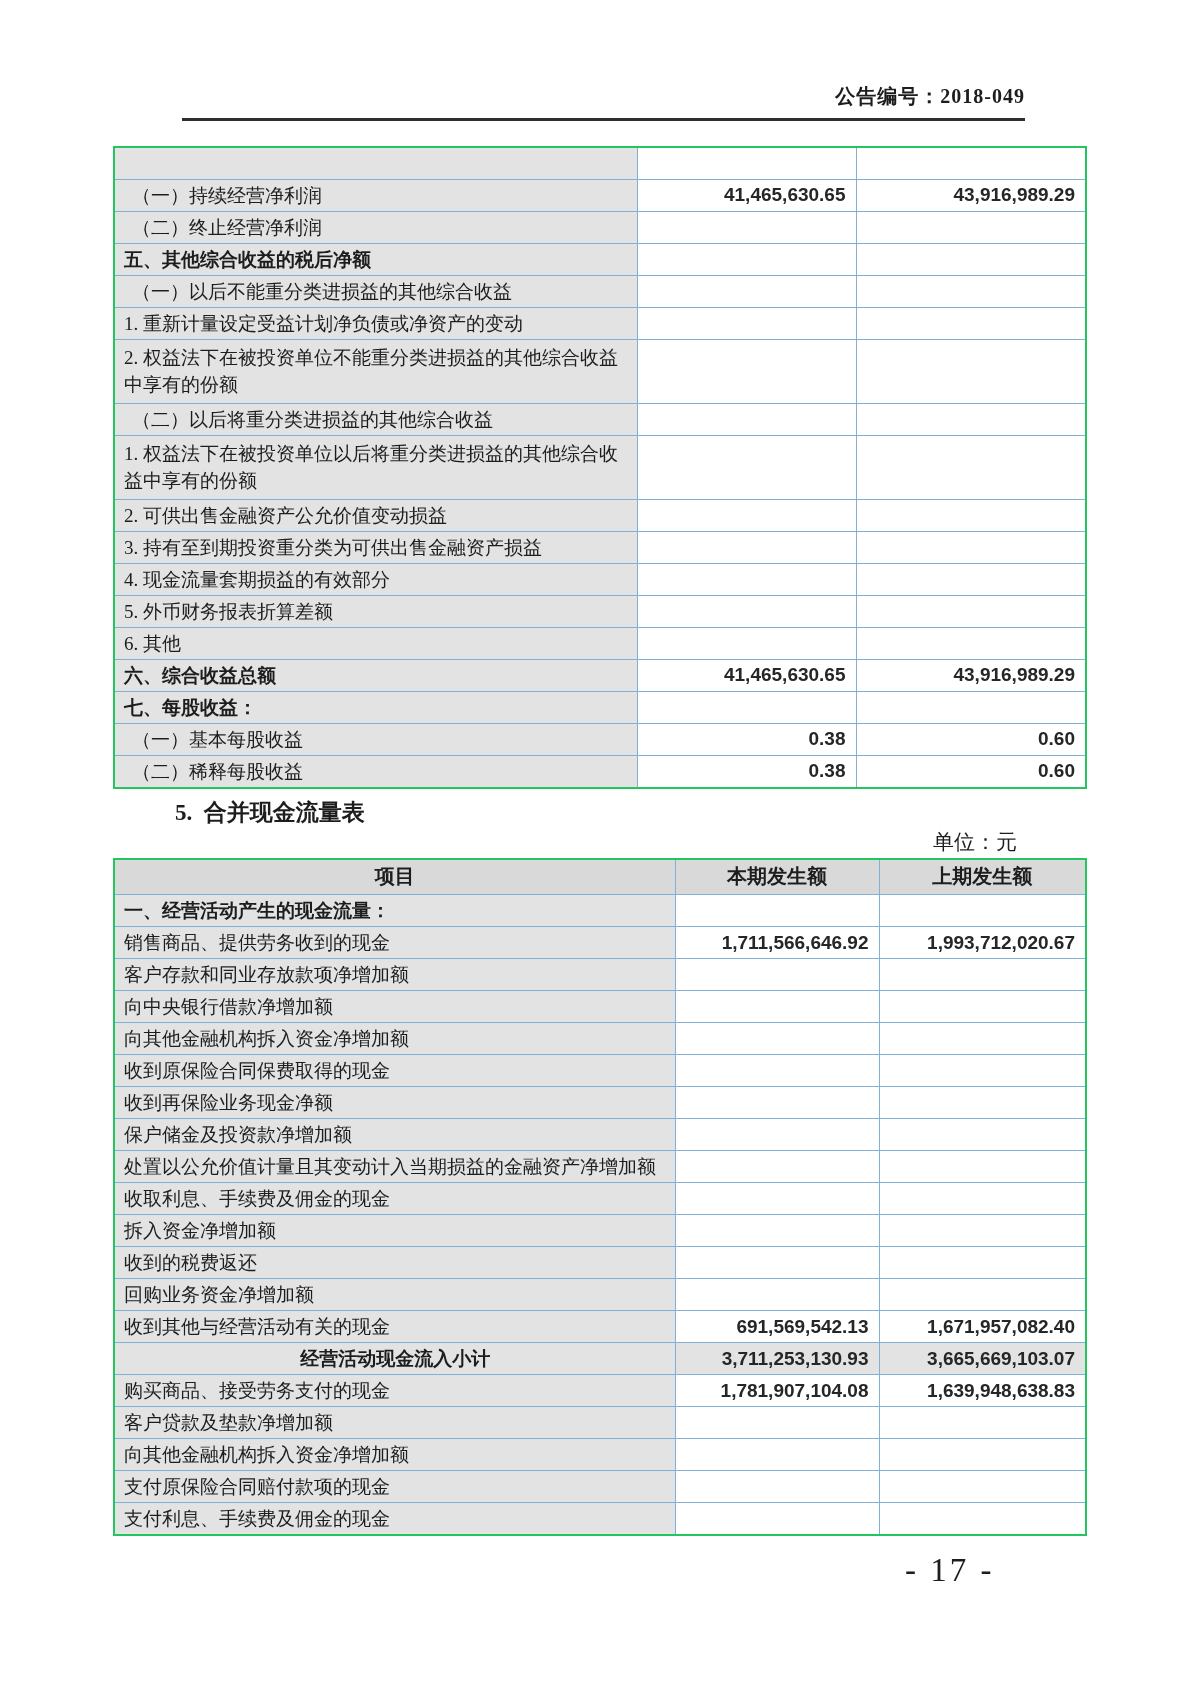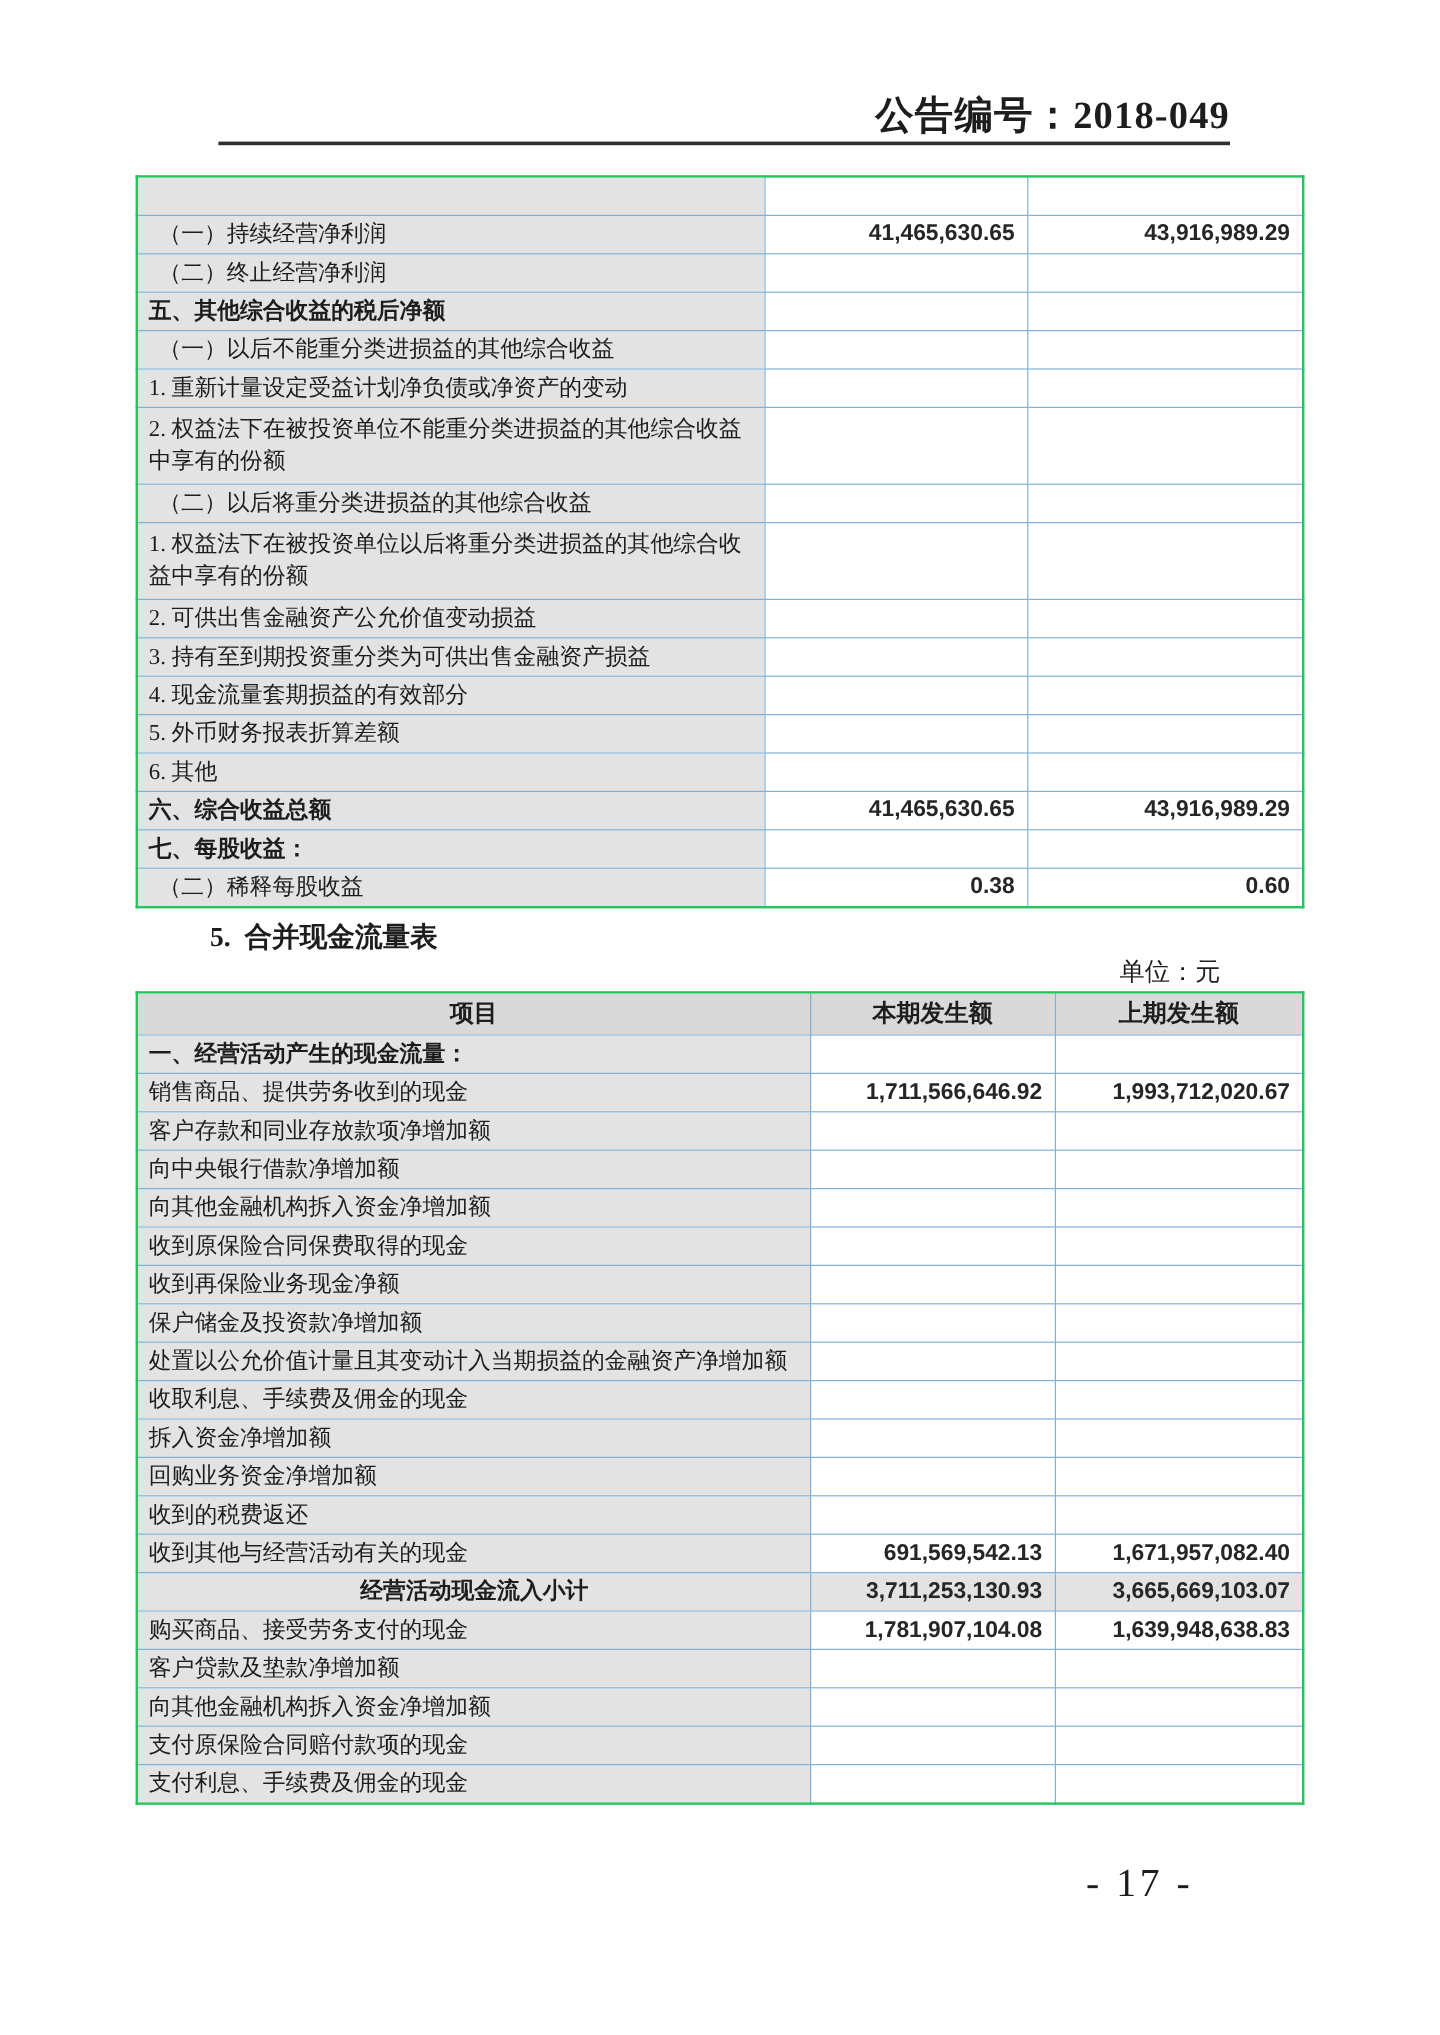--- a/index.html
+++ b/index.html
@@ -10,21 +10,21 @@
     font-family:"Liberation Serif","DejaVu Serif",serif;
     color:#1d1d1d;
     overflow:hidden;
   }
   
   .announce{
     width:1025px;
     padding-top:82px;
     text-align:right;
     font-weight:bold;
-    font-size:32px;
+    font-size:20px;
     line-height:28px;
     letter-spacing:1px;
   }
   .rule{
     margin:8px 0 0 182px;
     width:843px;height:3px;
     background:#2f2f2f;
   }
   
   table.fin{
@@ -183,20 +183,25 @@
         </tr>
         <tr class="section">
           <td class="label">六、综合收益总额</td>
           <td class="num">41,465,630.65</td>
           <td class="num">43,916,989.29</td>
         </tr>
         <tr class="section">
           <td class="label">七、每股收益：</td>
           <td class="num"></td>
           <td class="num"></td>
+        </tr>
+        <tr class="indent">
+          <td class="label">（一）基本每股收益</td>
+          <td class="num">0.38</td>
+          <td class="num">0.60</td>
         </tr>
         <tr class="indent">
           <td class="label">（二）稀释每股收益</td>
           <td class="num">0.38</td>
           <td class="num">0.60</td>
         </tr>
       </tbody>
   </table>
 
   <div class="sec-head">5.  合并现金流量表</div>
@@ -265,26 +270,26 @@
           <td class="label">收取利息、手续费及佣金的现金</td>
           <td class="num"></td>
           <td class="num"></td>
         </tr>
         <tr class="item">
           <td class="label">拆入资金净增加额</td>
           <td class="num"></td>
           <td class="num"></td>
         </tr>
         <tr class="item">
+          <td class="label">收到的税费返还</td>
+          <td class="num"></td>
+          <td class="num"></td>
+        </tr>
+        <tr class="item">
           <td class="label">回购业务资金净增加额</td>
-          <td class="num"></td>
-          <td class="num"></td>
-        </tr>
-        <tr class="item">
-          <td class="label">收到的税费返还</td>
           <td class="num"></td>
           <td class="num"></td>
         </tr>
         <tr class="item">
           <td class="label">收到其他与经营活动有关的现金</td>
           <td class="num">691,569,542.13</td>
           <td class="num">1,671,957,082.40</td>
         </tr>
         <tr class="subtotal">
           <td class="label">经营活动现金流入小计</td>

